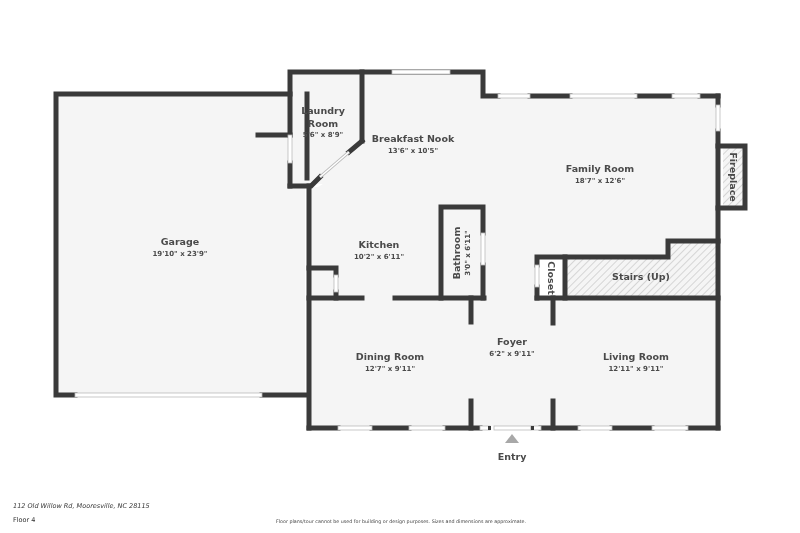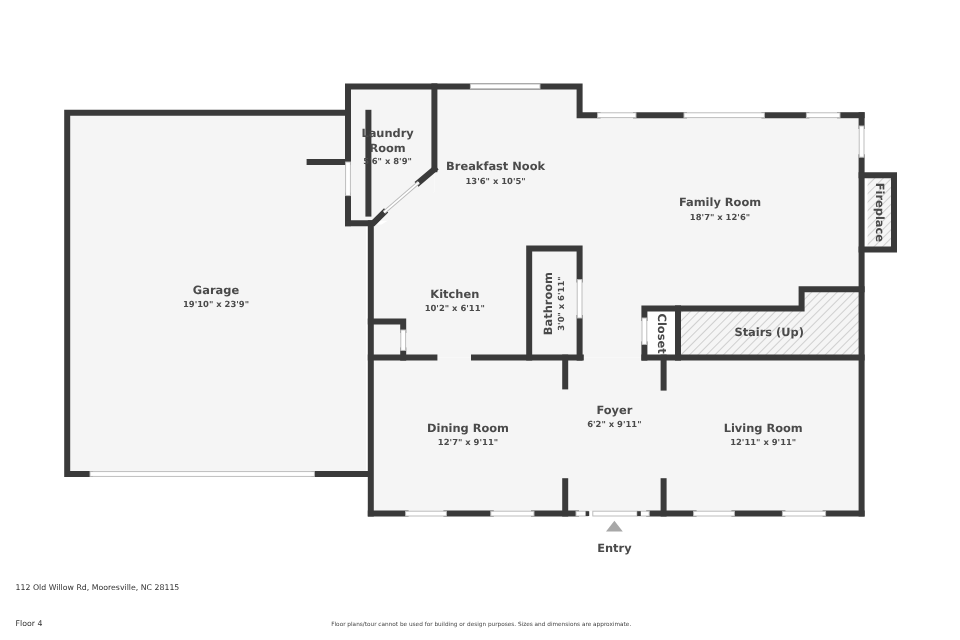--- a/index.html
+++ b/index.html
@@ -2,21 +2,21 @@
 <html><head>
   <meta charset="utf-8">
   <style>
     html, body { margin: 0; padding: 0; background: #ffffff; }
     body { width: 800px; height: 533px; position: relative; overflow: hidden; font-family: "DejaVu Sans", sans-serif; }
     svg { position: absolute; left: 0; top: 0; }
     .room-name { font-family: "DejaVu Sans", sans-serif; font-size: 9.5px; fill: #4a4a4a; font-weight: bold; }
     .room-dim { font-family: "DejaVu Sans", sans-serif; font-size: 7px; fill: #4a4a4a; font-weight: bold; }
     .label { font-family: "DejaVu Sans", sans-serif; font-size: 9.5px; fill: #4a4a4a; font-weight: bold; }
     .footer-text { position: absolute; font-family: "DejaVu Sans", sans-serif; color: #333; }
-    #address { left: 13px; top: 486px; font-size: 6.5px; }
+    #address { left: 13px; top: 502px; font-size: 6.5px; font-style: italic; }
     #floor { left: 13px; top: 516px; font-size: 6.5px; }
     #disclaimer { left: 276px; top: 519px; font-size: 4.8px; color: #444; }
   </style>
 </head>
 <body>
 
 <svg width="800" height="533" viewBox="0 0 800 533">
   <defs>
     <pattern id="hatch" patternUnits="userSpaceOnUse" width="5" height="5" patternTransform="rotate(45)">
       <rect width="5" height="5" fill="#f5f5f5"></rect>

